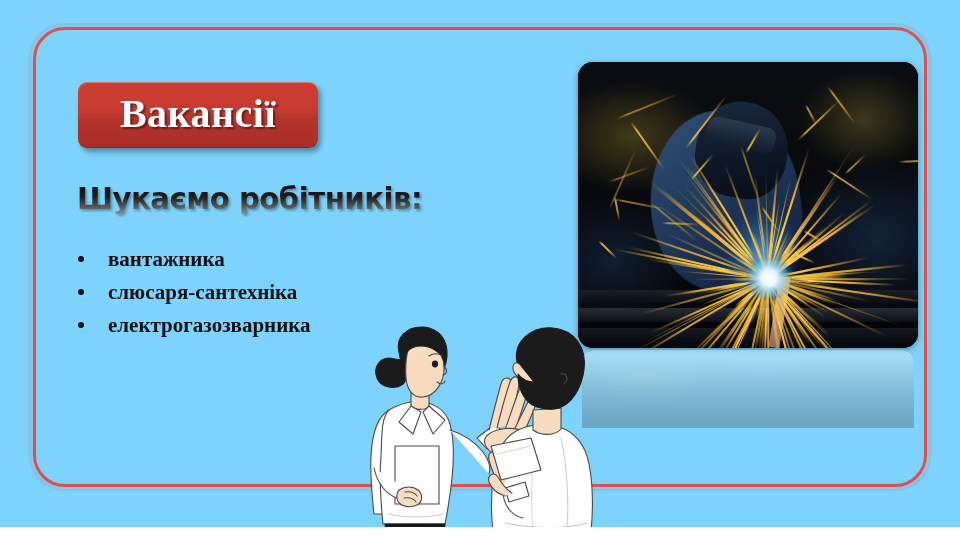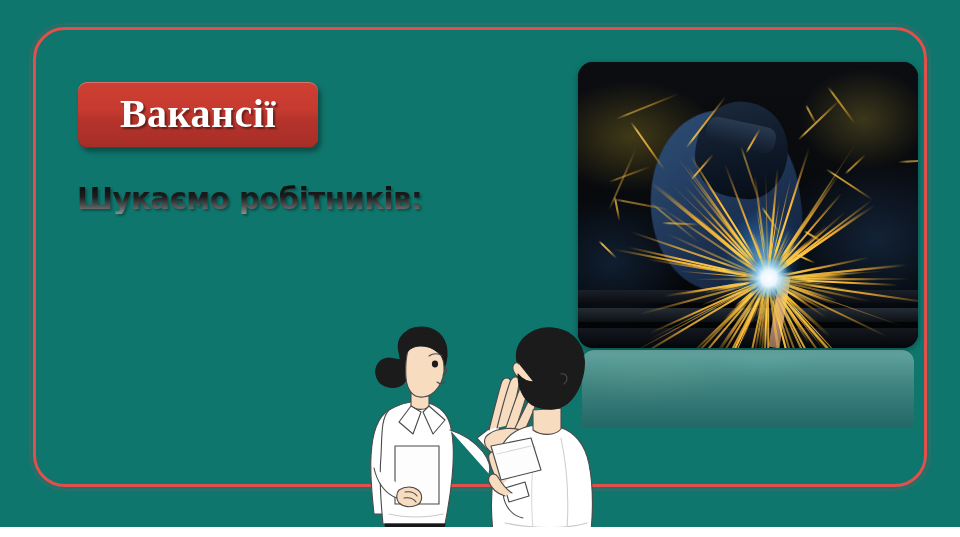--- a/index.html
+++ b/index.html
@@ -4,21 +4,21 @@
 <style>
   html,body{margin:0;padding:0;}
   body{
     width:960px;height:537px;overflow:hidden;
     background:#ffffff;
     font-family:"Liberation Sans", sans-serif;
     position:relative;
   }
   #slide{
     position:absolute;left:0;top:0;width:960px;height:527px;
-    background:#0f766e;
+    background:#7dd3fc;
     overflow:hidden;
   }
 
   
   #frame{
     position:absolute;
     left:33px;top:27px;
     width:894px;height:460px;
     border:3px solid #e0504c;
     border-radius:32px;
@@ -223,20 +223,25 @@
   <div id="frame"></div>
 
   <div id="badge-wrap">
     <div id="badge">
       <span id="badge-label">Вакансії</span>
     </div>
   </div>
 
   <div id="heading">Шукаємо робітників:</div>
 
+  <ul id="bullets">
+    <li><span>вантажника</span></li>
+    <li><span>слюсаря-сантехніка</span></li>
+    <li><span>електрогазозварника</span></li>
+  </ul>
 
   <div id="photo-wrap">
     <div id="photo">
       <div class="bg"></div>
       <div class="welder-body"></div>
       <div class="welder-helmet"></div>
       <div class="helmet-visor"></div>
       <div class="bar bar1"></div>
       <div class="bar bar2"></div>
       <div class="bar bar3"></div>

